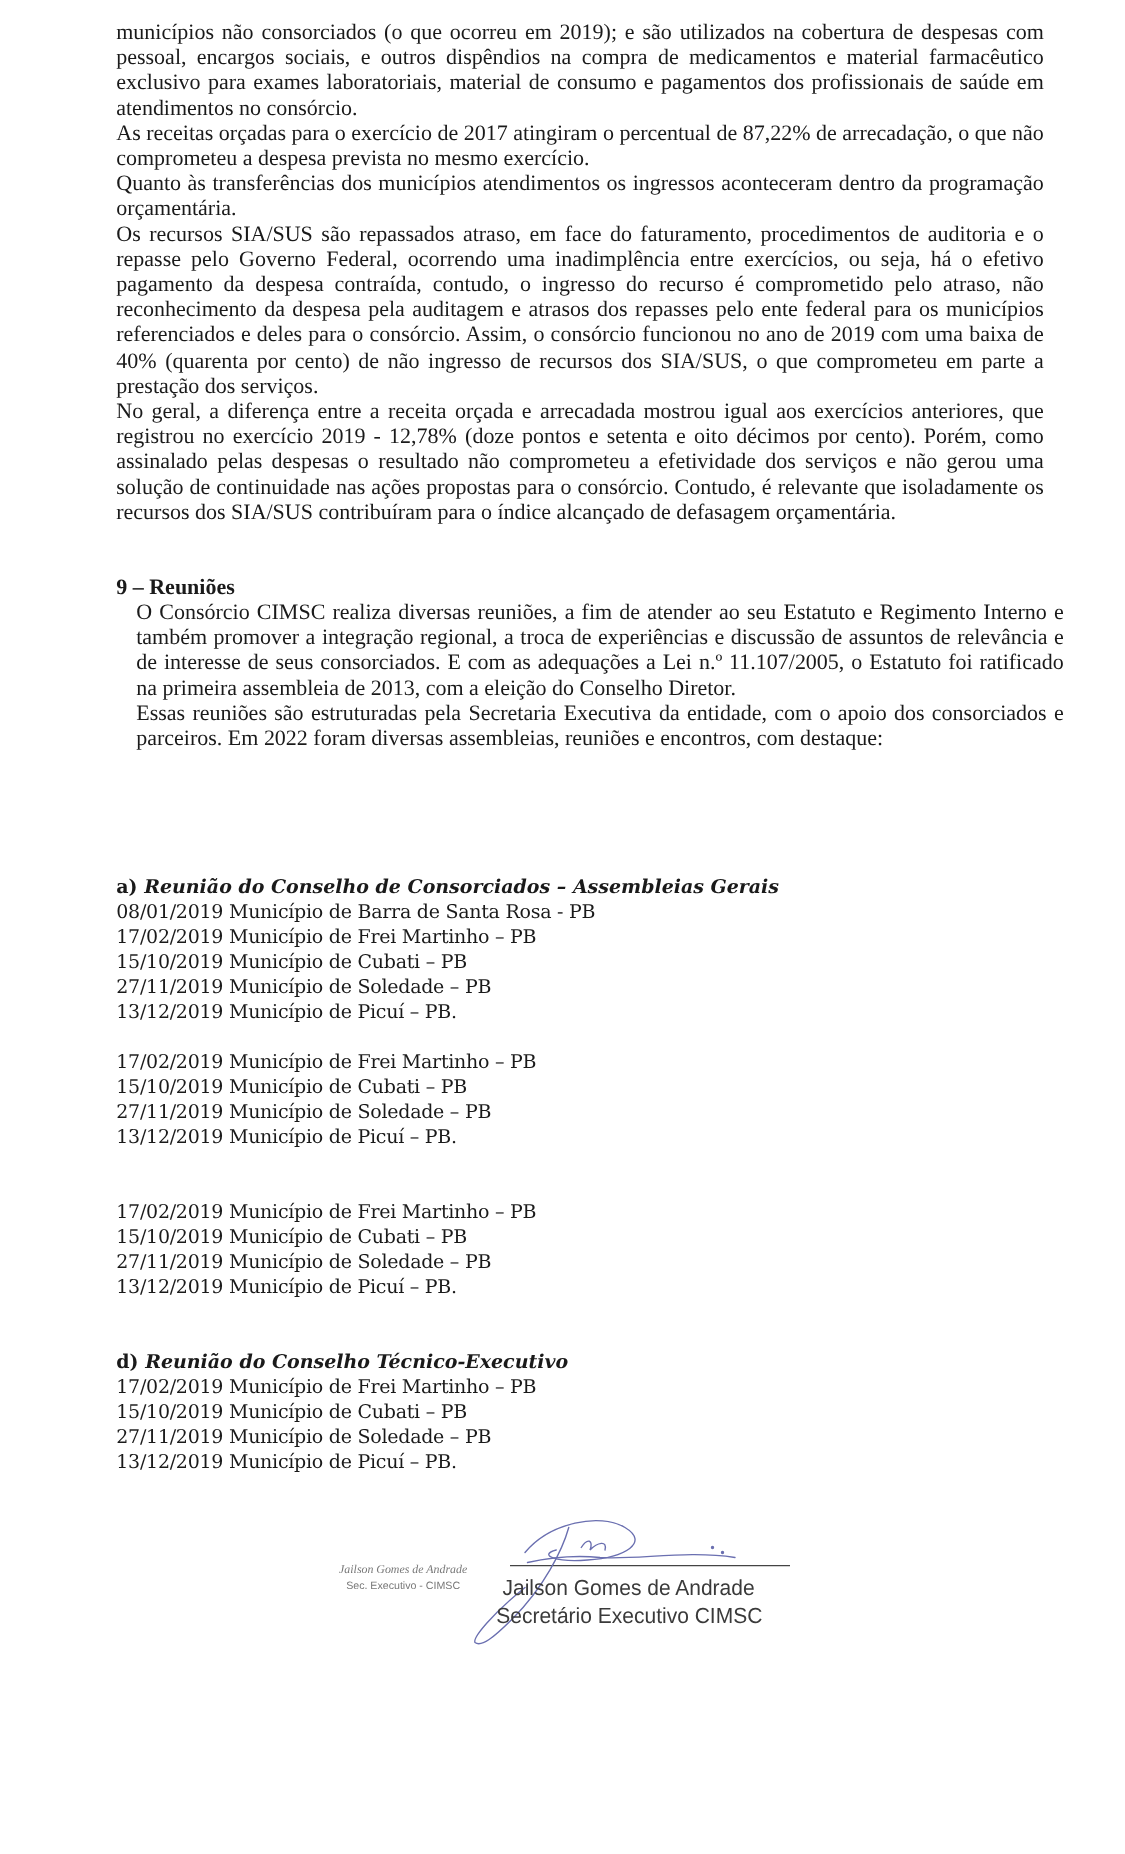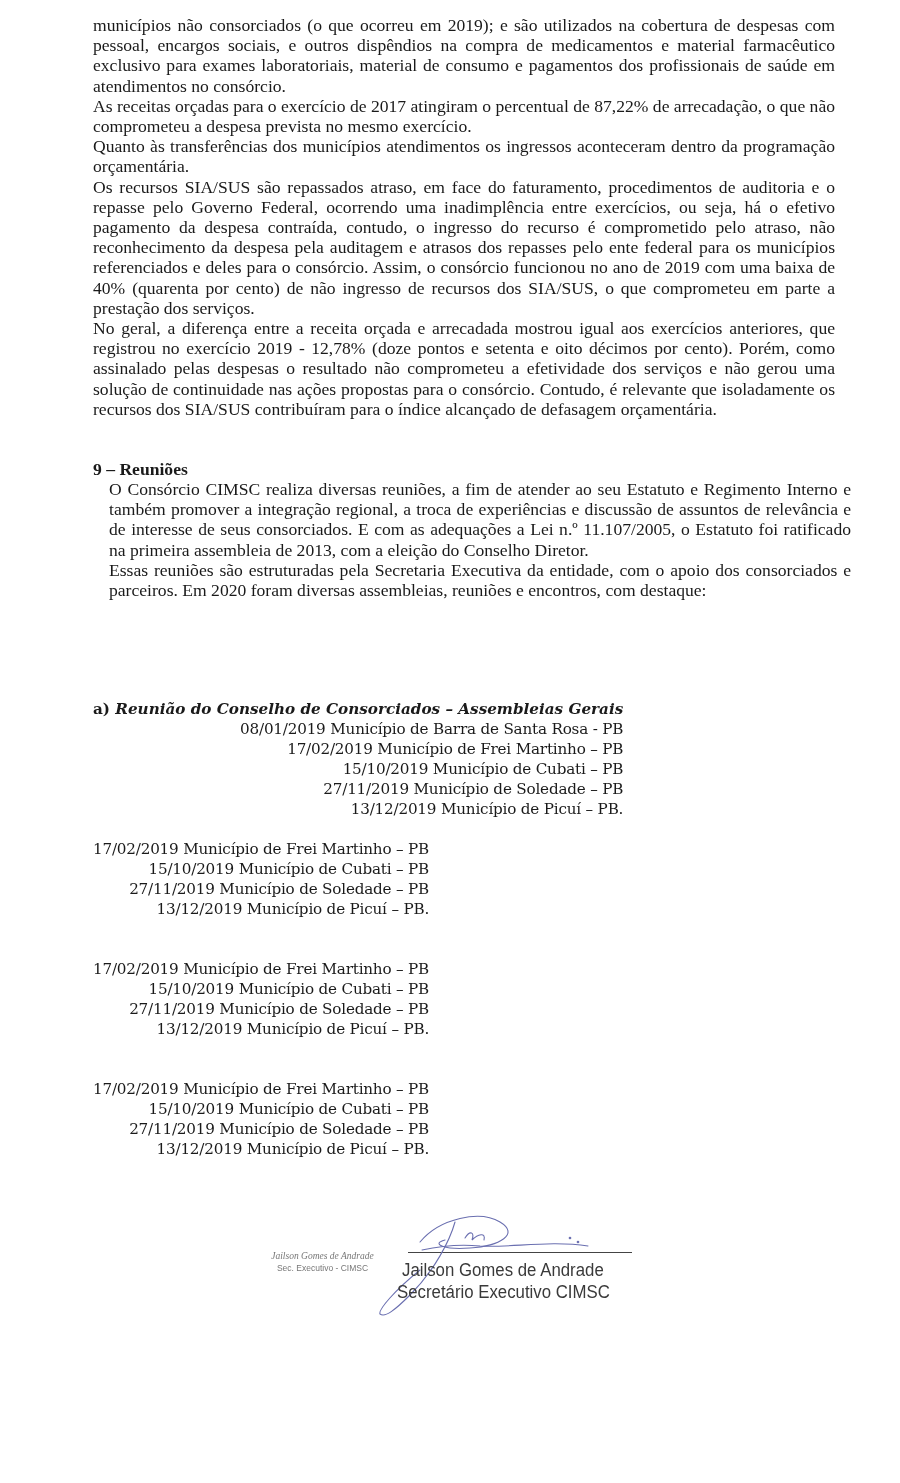--- a/index.html
+++ b/index.html
@@ -21,21 +21,21 @@
     font-family: "Liberation Serif", serif; font-weight: bold;
     font-size: 17.6px; line-height: 20px; margin: 0;
   }
   .section-body { position: absolute; top: 479px; left: 0; width: 742px; margin-left: 16px; }
   .meeting-group {
     position: absolute; left: 0;
     font-family: "DejaVu Serif", serif; font-size: 15.2px; line-height: 20px;
   }
   .meeting-heading { font-weight: bold; margin: 0; white-space: nowrap; }
   .meeting-heading .title { font-style: italic; margin-top: 15px; }
-  .meeting-item { margin: 0; white-space: nowrap; letter-spacing: -0.2px; text-align: right; }
+  .meeting-item { margin: 0; white-space: nowrap; letter-spacing: -0.2px; }
   .g-a { top: 699px; }
   .g-b { top: 839px; }
   .g-c { top: 959px; }
   .g-d { top: 1079px; }
 
   .signature-area { position: absolute; left: 260px; top: 1210px; width: 420px; height: 110px; }
   .stamp {
     position: absolute; left: 0; top: 40px; width: 125px; text-align: center;
     font-family: "Liberation Sans", sans-serif; color: #777;
   }
@@ -66,21 +66,21 @@
     <p class="p">As receitas orçadas para o exercício de 2017 atingiram o percentual de 87,22% de arrecadação, o que não comprometeu a despesa prevista no mesmo exercício.</p>
     <p class="p">Quanto às transferências dos municípios atendimentos os ingressos aconteceram dentro da programação orçamentária.</p>
     <p class="p">Os recursos SIA/SUS são repassados atraso, em face do faturamento, procedimentos de auditoria e o repasse pelo Governo Federal, ocorrendo uma inadimplência entre exercícios, ou seja, há o efetivo pagamento da despesa contraída, contudo, o ingresso do recurso é comprometido pelo atraso, não reconhecimento da despesa pela auditagem e atrasos dos repasses pelo ente federal para os municípios referenciados e deles para o consórcio. Assim, o consórcio funcionou no ano de 2019 com uma baixa de 40% (quarenta por cento) de não ingresso de recursos dos SIA/SUS, o que comprometeu em parte a prestação dos serviços.</p>
     <p class="p">No geral, a diferença entre a receita orçada e arrecadada mostrou igual aos exercícios anteriores, que registrou no exercício 2019 - 12,78% (doze pontos e setenta e oito décimos por cento). Porém, como assinalado pelas despesas o resultado não comprometeu a efetividade dos serviços e não gerou uma solução de continuidade nas ações propostas para o consórcio. Contudo, é relevante que isoladamente os recursos dos SIA/SUS contribuíram para o índice alcançado de defasagem orçamentária.</p>
   </div>
 
   <h2 class="section-title">9 – Reuniões</h2>
 
   <div class="section-body body-text">
     <p class="p">O Consórcio CIMSC realiza diversas reuniões, a fim de atender ao seu Estatuto e Regimento Interno e também promover a integração regional, a troca de experiências e discussão de assuntos de relevância e de interesse de seus consorciados. E com as adequações a Lei n.º 11.107/2005, o Estatuto foi ratificado na primeira assembleia de 2013, com a eleição do Conselho Diretor.</p>
-    <p class="p">Essas reuniões são estruturadas pela Secretaria Executiva da entidade, com o apoio dos consorciados e parceiros. Em 2020 foram diversas assembleias, reuniões e encontros, com destaque:</p>
+    <p class="p">Essas reuniões são estruturadas pela Secretaria Executiva da entidade, com o apoio dos consorciados e parceiros. Em 2022 foram diversas assembleias, reuniões e encontros, com destaque:</p>
   </div>
 
   <div class="meeting-group g-a">
     <p class="meeting-heading">
       <span>a)</span>
       <span class="title">Reunião do Conselho de Consorciados – Assembleias Gerais</span>
     </p>
     <p class="meeting-item">08/01/2019 Município de Barra de Santa Rosa - PB</p>
     <p class="meeting-item">17/02/2019 Município de Frei Martinho – PB</p>
     <p class="meeting-item">15/10/2019 Município de Cubati – PB</p>
@@ -96,20 +96,24 @@
   </div>
 
   <div class="meeting-group g-c">
     <p class="meeting-item">17/02/2019 Município de Frei Martinho – PB</p>
     <p class="meeting-item">15/10/2019 Município de Cubati – PB</p>
     <p class="meeting-item">27/11/2019 Município de Soledade – PB</p>
     <p class="meeting-item">13/12/2019 Município de Picuí – PB.</p>
   </div>
 
   <div class="meeting-group g-d">
+    <p class="meeting-heading">
+      <span>d)</span>
+      <span class="title">Reunião do Conselho Técnico-Executivo</span>
+    </p>
     <p class="meeting-item">17/02/2019 Município de Frei Martinho – PB</p>
     <p class="meeting-item">15/10/2019 Município de Cubati – PB</p>
     <p class="meeting-item">27/11/2019 Município de Soledade – PB</p>
     <p class="meeting-item">13/12/2019 Município de Picuí – PB.</p>
   </div>
 </div>
 
 <div class="signature-area">
   <div class="stamp">
     <div class="stamp-name">Jailson Gomes de Andrade</div>

